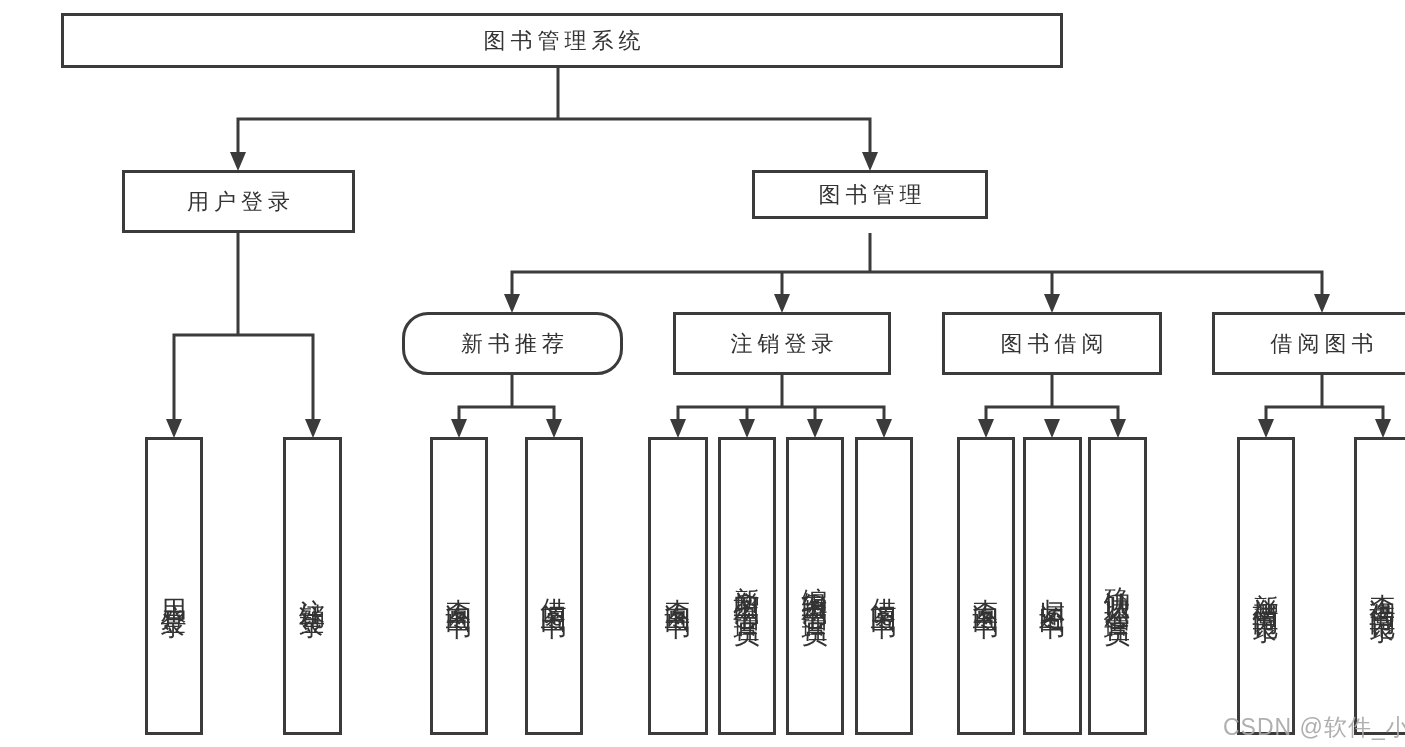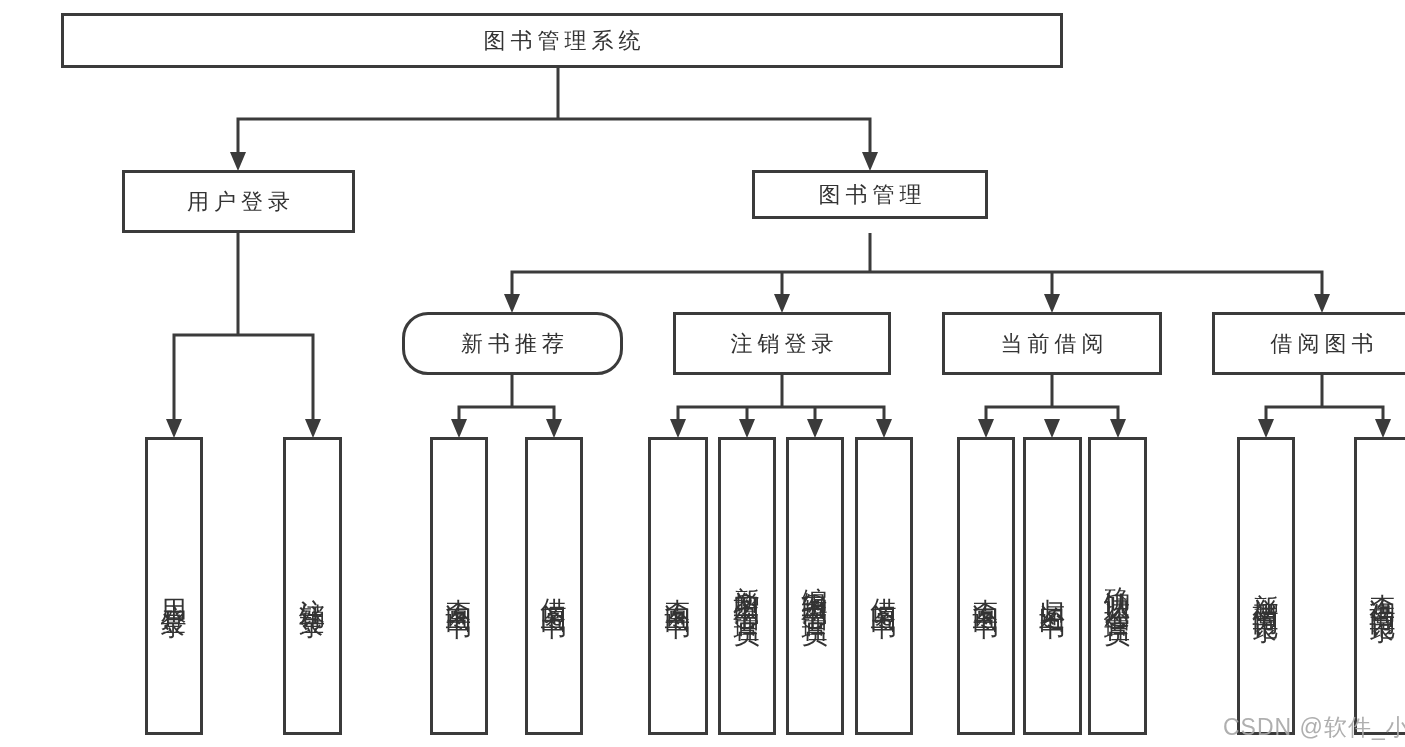--- a/index.html
+++ b/index.html
@@ -130,21 +130,21 @@
       M1335 419h16l-8 19z"></path>
   </svg>
 
   <div class="box hbox root-box">图书管理系统</div>
 
   <div class="box hbox n-userlogin">用户登录</div>
   <div class="box hbox n-bookmgmt">图书管理</div>
 
   <div class="box hbox n-newbook">新书推荐</div>
   <div class="box hbox n-borrow">注销登录</div>
-  <div class="box hbox n-current">当前借阅</div>
+  <div class="box hbox n-current">图书借阅</div>
   <div class="box hbox n-records">借阅图书</div>
 
   <div class="box vbox leaf l-a1">用户登录</div>
   <div class="box vbox leaf l-a2">注销登录</div>
 
   <div class="box vbox leaf l-b1">查询图书</div>
   <div class="box vbox leaf l-b2">借阅图书</div>
 
   <div class="box vbox leaf l-c1">查询图书</div>
   <div class="box vbox leaf l-c2">新增图书（管理员）</div>

